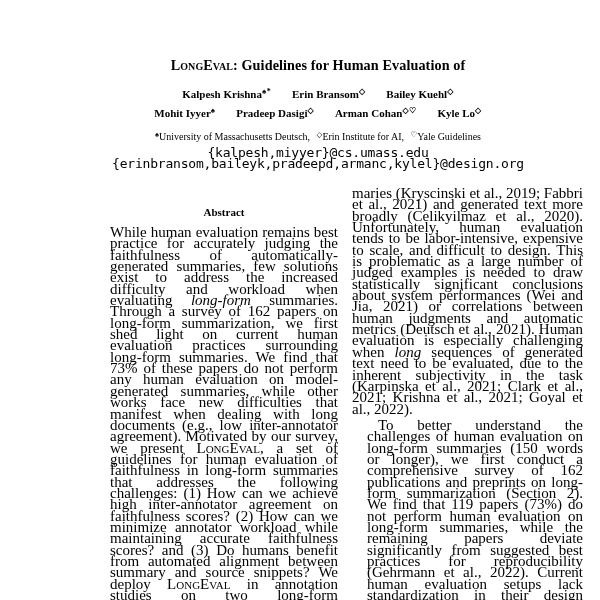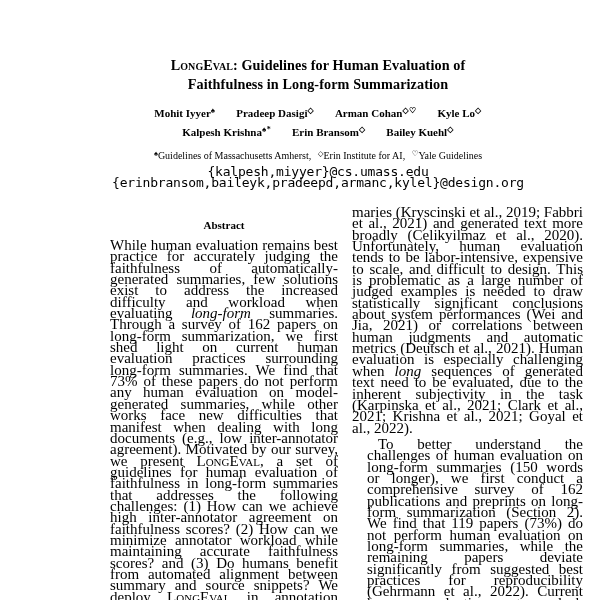--- a/index.html
+++ b/index.html
@@ -41,21 +41,21 @@
     display: flex;
     justify-content: space-between;
     margin-top: 19px;
     padding: 0 57px 0 74px;
     gap: 14px;
     align-items: flex-start;
   }
   .col-left { width: 228px; flex: 0 0 228px; }
   .col-right { width: 231px; flex: 0 0 231px; }
   .abstract-heading {
-    margin: 12px 0 9px 0;
+    margin: 18px 0 9px 0;
     text-align: center;
     font-size: 11px;
     font-weight: bold;
   }
   .para {
     margin: 0;
     font-size: 15px;
     line-height: 11.35px;
     text-align: justify;
     word-spacing: -0.1px;
@@ -64,39 +64,38 @@
   .indent { text-indent: 11px; }
 </style>
 </head>
 <body>
 
 <div class="page">
 
   <header class="titleblock">
     <h1 class="paper-title">
       <span><span class="sc">LongEval</span><span>: Guidelines for Human Evaluation of</span></span><br>
-      <span>Faithfulness in Long-form Summarization</span>
     </h1>
 
     <div class="authors">
+      <div class="author-row">
+        <span class="author"><span>Kalpesh Krishna</span><span class="amarks">♠*</span></span>
+        <span class="author"><span>Erin Bransom</span><span class="amarks">◇</span></span>
+        <span class="author"><span>Bailey Kuehl</span><span class="amarks">◇</span></span>
+      </div>
       <div class="author-row">
         <span class="author"><span>Mohit Iyyer</span><span class="amarks">♠</span></span>
         <span class="author"><span>Pradeep Dasigi</span><span class="amarks">◇</span></span>
         <span class="author"><span>Arman Cohan</span><span class="amarks">◇♡</span></span>
         <span class="author"><span>Kyle Lo</span><span class="amarks">◇</span></span>
       </div>
-      <div class="author-row">
-        <span class="author"><span>Kalpesh Krishna</span><span class="amarks">♠*</span></span>
-        <span class="author"><span>Erin Bransom</span><span class="amarks">◇</span></span>
-        <span class="author"><span>Bailey Kuehl</span><span class="amarks">◇</span></span>
-      </div>
     </div>
 
     <div class="affiliations">
-      <span class="affil"><span class="affmark">♠</span><span>Guidelines of Massachusetts Amherst,</span></span>
+      <span class="affil"><span class="affmark">♠</span><span>University of Massachusetts Deutsch,</span></span>
       <span class="affil"><span class="affmark">◇</span><span>Erin Institute for AI,</span></span>
       <span class="affil"><span class="affmark">♡</span><span>Yale Guidelines</span></span>
     </div>
 
     <div class="emails">
       <div>{kalpesh,miyyer}@cs.umass.edu</div>
       <div>{erinbransom,baileyk,pradeepd,armanc,kylel}@design.org</div>
     </div>
   </header>
 

